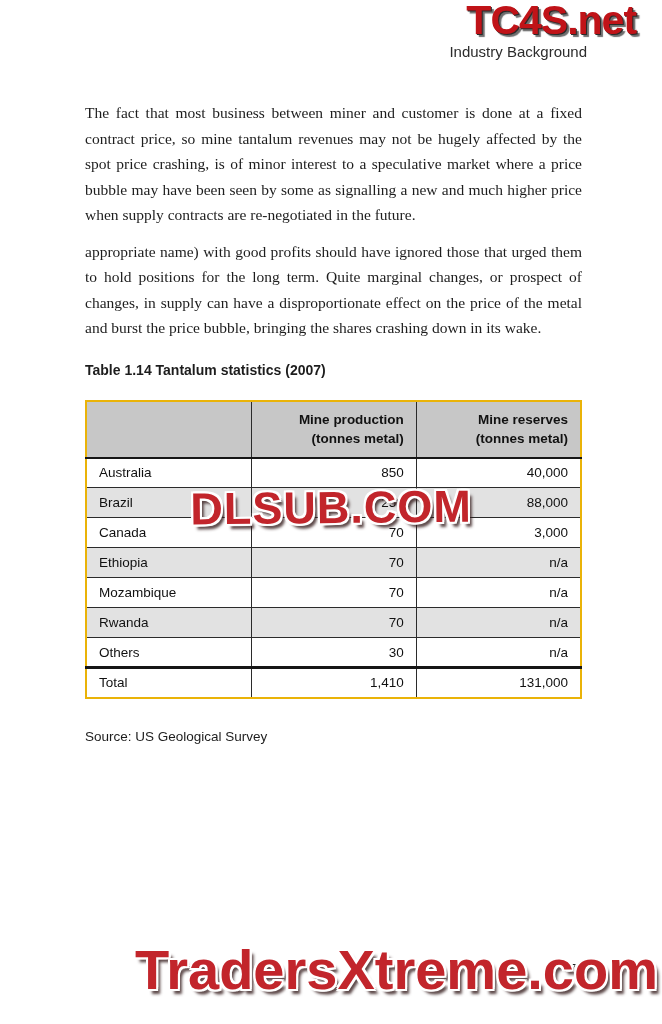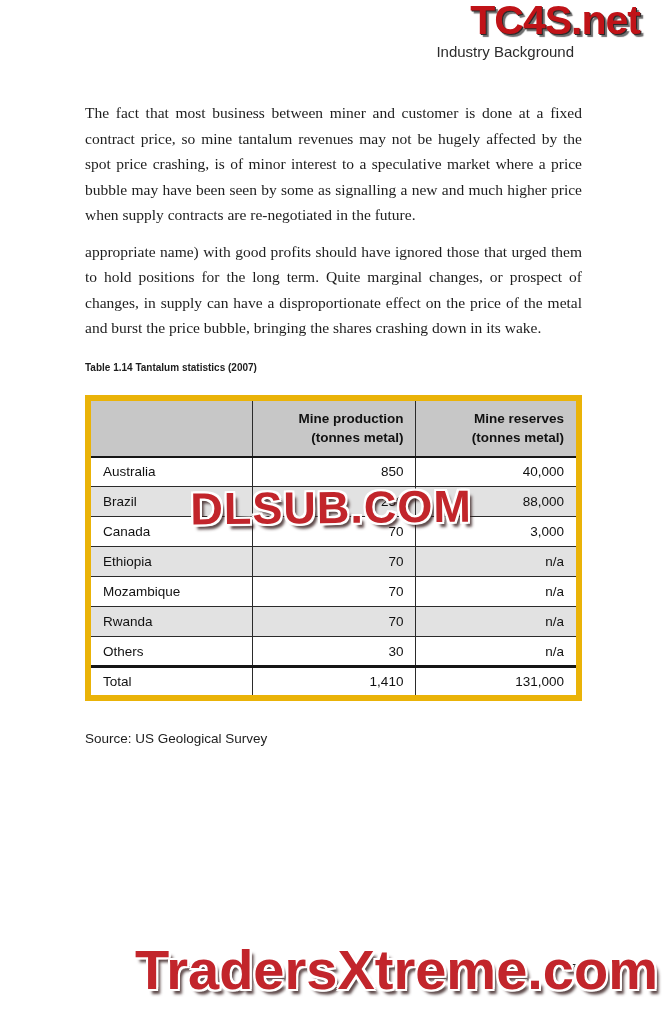--- a/index.html
+++ b/index.html
@@ -9,21 +9,21 @@
     width: 662px;
     height: 1024px;
     margin: 0 auto;
     background: #ffffff;
     overflow: hidden;
     font-family: "Liberation Serif", serif;
     color: #1d1d1d;
   }
 
   
-  .masthead { position: absolute; top: 0; right: 20px; text-align: right; }
+  .masthead { position: absolute; top: 0; right: 7px; text-align: center; }
   .logo {
     font-family: "Liberation Sans", sans-serif;
     font-weight: 900;
     font-size: 41px;
     letter-spacing: -1px;
     color: #c01318;
     text-shadow: 1px 1px 0 #2a2a2a, 3px 3px 1px #6e6e6e;
     line-height: 1.0;
     padding-right: 2px;
   }
@@ -39,33 +39,33 @@
   .content { position: absolute; top: 100px; left: 85px; width: 497px; }
   .content p.body-par {
     font-size: 15.5px;
     line-height: 25.5px;
     text-align: justify;
     margin-bottom: 11px;
   }
 
   .table-title {
     font-family: "Liberation Sans", sans-serif;
-    font-size: 10px;
+    font-size: 14px;
     font-weight: bold;
     margin-top: 21px;
     margin-bottom: 22px;
   }
 
   table.stats {
     border-collapse: collapse;
     width: 497px;
     font-family: "Liberation Sans", sans-serif;
     font-size: 13.5px;
     color: #111;
-    border: 6px solid #eab308;
+    border: 2px solid #eab308;
   }
   table.stats th, table.stats td {
     border: 1px solid #2b2b2b;
     padding: 6px 12px;
     vertical-align: middle;
   }
   table.stats thead th {
     background: #c7c7c7;
     font-weight: bold;
     text-align: right;

